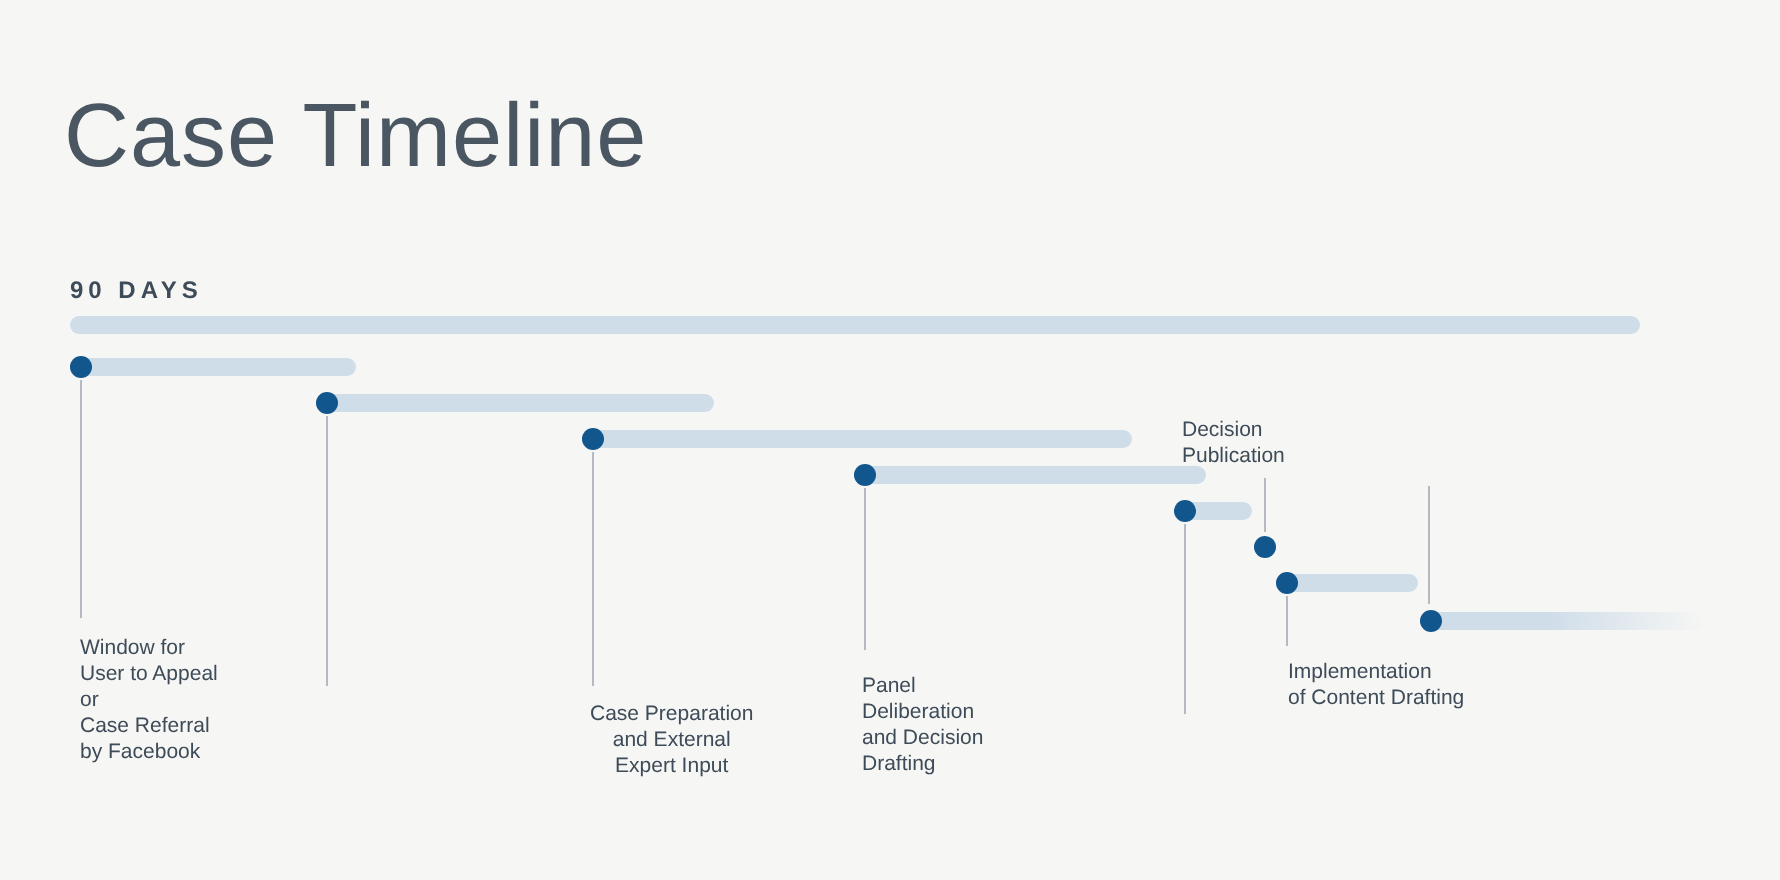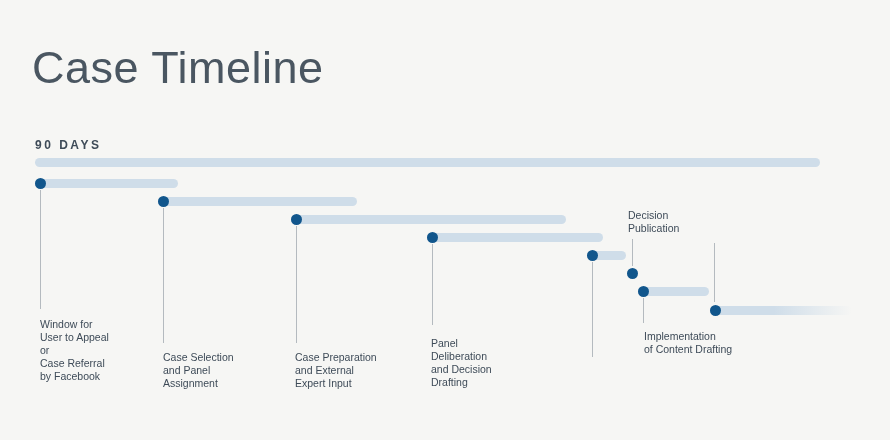--- a/index.html
+++ b/index.html
@@ -77,42 +77,39 @@
     <div class="connector" style="left: 39.5px; top: 190px; height: 119px;"></div>
     <div class="dot" style="left: 34.5px; top: 177.5px;"></div>
     <div class="phase-label" style="left: 40px; top: 318px;">Window for
 User to Appeal
 or
 Case Referral
 by Facebook</div>
     <div class="bar" style="left: 157.5px; top: 196.5px; width: 199.5px;"></div>
     <div class="connector" style="left: 162.5px; top: 208px; height: 135px;"></div>
     <div class="dot" style="left: 157.5px; top: 195.5px;"></div>
-    <div class="phase-label" style="left: 163px; top: 351px;">Case Selection
-and Panel
-Assignment</div>
     <div class="bar" style="left: 290.5px; top: 214.5px; width: 275.5px;"></div>
     <div class="connector" style="left: 295.5px; top: 226px; height: 117px;"></div>
     <div class="dot" style="left: 290.5px; top: 213.5px;"></div>
-    <div class="phase-label" style="left: 295px; top: 351px;">Case Preparation
+    <div class="phase-label" style="left: 295px; top: 351px; text-align: center;">Case Preparation
 and External
 Expert Input</div>
     <div class="bar" style="left: 426.5px; top: 232.5px; width: 176.5px;"></div>
     <div class="connector" style="left: 431.5px; top: 244px; height: 81px;"></div>
     <div class="dot" style="left: 426.5px; top: 231.5px;"></div>
     <div class="phase-label" style="left: 431px; top: 337px;">Panel
 Deliberation
 and Decision
 Drafting</div>
     <div class="bar" style="left: 586.5px; top: 250.5px; width: 39.5px;"></div>
     <div class="connector" style="left: 591.5px; top: 262px; height: 95px;"></div>
     <div class="dot" style="left: 586.5px; top: 249.5px;"></div>
     <div class="connector" style="left: 631.5px; top: 239px; height: 27px;"></div>
     <div class="dot" style="left: 626.5px; top: 267.5px;"></div>
-    <div class="phase-label" style="left: 628px; top: 209px;">Decision
+    <div class="phase-label" style="left: 591px; top: 209px;">Decision
 Publication</div>
     <div class="bar" style="left: 637.5px; top: 286.5px; width: 71.5px;"></div>
     <div class="connector" style="left: 642.5px; top: 298px; height: 25px;"></div>
     <div class="dot" style="left: 637.5px; top: 285.5px;"></div>
     <div class="phase-label" style="left: 644px; top: 330px;">Implementation
 of Content Drafting</div>
     <div class="bar fade" style="left: 709.5px; top: 305.5px; width: 142.5px;"></div>
     <div class="connector" style="left: 713.5px; top: 243px; height: 59px;"></div>
     <div class="dot" style="left: 709.5px; top: 304.5px;"></div>
   </div>

